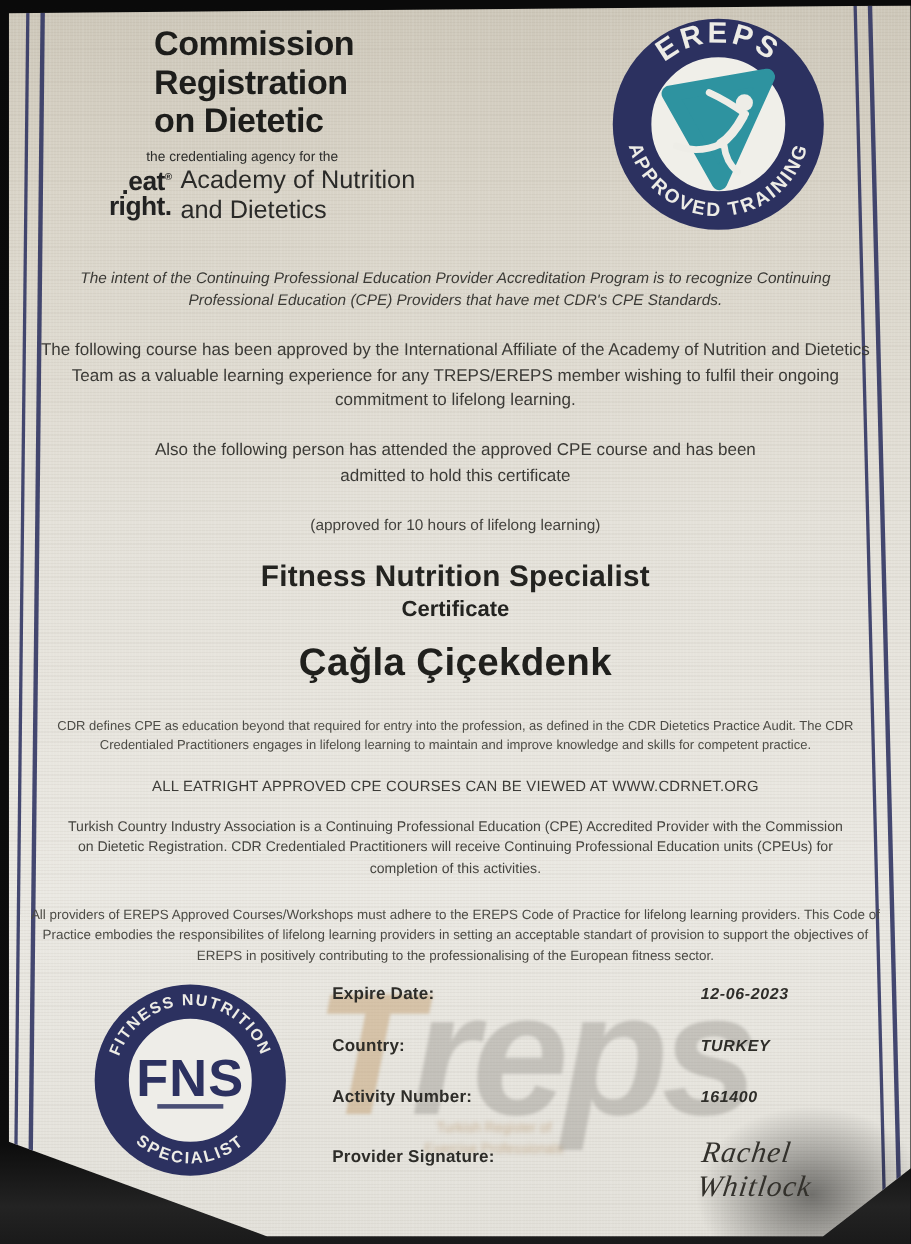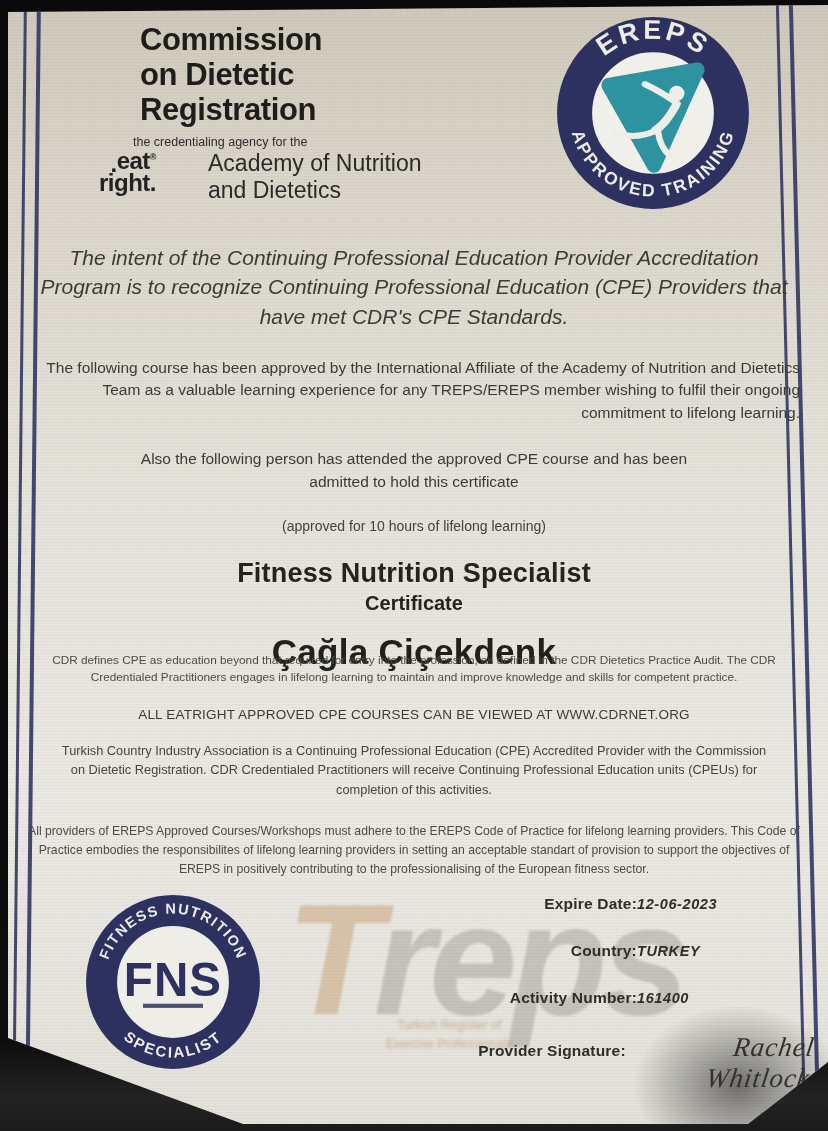--- a/index.html
+++ b/index.html
@@ -23,47 +23,47 @@
   .stripe.l2 { left:31px; width:3.5px; transform:rotate(.6deg); }
   .stripe.r1 { left:804px; width:3px; transform:rotate(-1.4deg); transform-origin:bottom center; }
   .stripe.r2 { left:817px; width:4px; transform:rotate(-1.4deg); transform-origin:bottom center; }
   .shadow-br { position:absolute; right:-60px; bottom:-70px; width:300px; height:230px;
     background:radial-gradient(closest-side, rgba(0,0,0,.5), rgba(0,0,0,0) 70%); }
 
   
   .cdr-block { position:absolute; left:58px; top:22px; color:#1e1e1c; }
   .cdr-title { margin-left:82px; font-size:31px; font-weight:800; line-height:1.13; letter-spacing:-.4px; color:#1d1d1b; }
   .cdr-tagline { margin:8px 0 0 75px; font-size:12.5px; color:#2d2d2b; }
-  .cdr-academy-row { display:flex; margin-top:1px;gap:44px; }
+  .cdr-academy-row { display:flex; align-items:center; margin-top:1px; }
   .eatright { flex:0 0 106px; text-align:right; padding-right:8px; font-weight:800; font-size:24px; line-height:.92; letter-spacing:-.5px; color:#222; }
   .er-dot { display:inline-block; transform:translateY(3px); font-weight:800; }
   .er-reg { font-size:9px; vertical-align:super; }
   .academy-text { font-size:23px; font-weight:400; color:#2a2a28; line-height:1.16; }
   .ereps-badge { position:absolute; left:555px; top:15px; }
 
   
   .body-text { position:absolute; left:26px; right:26px; top:243px; text-align:center; color:#3b3a36; }
-  .p-intent { font-style:italic; font-size:21px; line-height:1.4; margin:0 auto 26px; max-width:752px; }
-  .p-approval { font-size:15.5px; line-height:1.44; margin:1px auto 24px; max-width:772px;text-align:right; }
+  .p-intent { font-style:italic; font-size:14px; line-height:1.4; margin:0 auto 26px; max-width:752px; }
+  .p-approval { font-size:15.5px; line-height:1.44; margin:1px auto 24px; max-width:772px; }
   .p-attendance { font-size:15.5px; line-height:1.45; margin:0 auto 25px; max-width:600px; }
   .p-hours { font-size:14px; margin:0 auto 24px; color:#43423d; }
   .course-title { font-size:27px; font-weight:800; color:#232320; letter-spacing:.2px; }
   .course-sub { font-size:20px; font-weight:800; color:#232320; margin-top:3px; }
   .name { font-size:35px; font-weight:800; color:#20201d; margin-top:17px; letter-spacing:.3px; }
 
   
   .fineprint { position:absolute; left:22px; right:22px; top:652px; text-align:center; }
   .fp1 { font-size:11.8px; line-height:1.45; color:#4c4b45; margin:0 auto 21px; max-width:792px; }
   .fp2 { font-size:13.5px; color:#3c3b37; margin:0 auto 19px; letter-spacing:.2px; }
   .fp3 { font-size:12.8px; line-height:1.5; color:#45443f; margin:0 auto 23px; max-width:712px; }
   .fp4 { font-size:12.2px; line-height:1.55; color:#4c4b45; margin:0 auto; max-width:782px; }
 
   
   .fns-badge { position:absolute; left:84px; top:893px; }
-  .fields { position:absolute; left:302px; top:895px; right:16px; z-index:2;text-align:right; }
+  .fields { position:absolute; left:302px; top:895px; right:0; z-index:2; }
   .field-row { display:flex; align-items:baseline; margin-bottom:29px; }
   .field-label { width:335px; font-weight:700; font-size:15.5px; color:#2e2d29; letter-spacing:.2px; }
   .field-value { font-weight:700; font-size:14.5px; color:#2e2d29; letter-spacing:.6px;font-style:italic; }
   .field-row.sig-row { margin-top:-4px; }
   .signature { font-family:"Liberation Serif", serif; font-style:italic; font-weight:400;
     font-size:27px; letter-spacing:1px; transform:skewX(-8deg); color:#33312c; }
 
   .watermark { position:absolute; left:286px; top:880px; z-index:1; pointer-events:none; }
   .wm-main { font-size:158px; font-weight:700; font-style:italic; line-height:1; letter-spacing:-6px; filter:blur(1.3px); white-space:nowrap; }
   .wm-t { color:rgba(196,160,114,.5); }
@@ -80,22 +80,22 @@
 
     <div class="stripe l1"></div>
     <div class="stripe l2"></div>
     <div class="stripe r1"></div>
     <div class="stripe r2"></div>
     <div class="shadow-br"></div>
 
     <div class="cdr-block">
       <div class="cdr-title">
         <div>Commission</div>
+        <div>Registration</div>
         <div>on Dietetic</div>
-        <div>Registration</div>
       </div>
       <div class="cdr-tagline">the credentialing agency for the</div>
       <div class="cdr-academy-row">
         <div class="eatright">
           <div><span class="er-dot">.</span><span>eat</span><span class="er-reg">®</span></div>
           <div>right.</div>
         </div>
         <div class="academy-text">
           <div>Academy of Nutrition</div>
           <div>and Dietetics</div>

